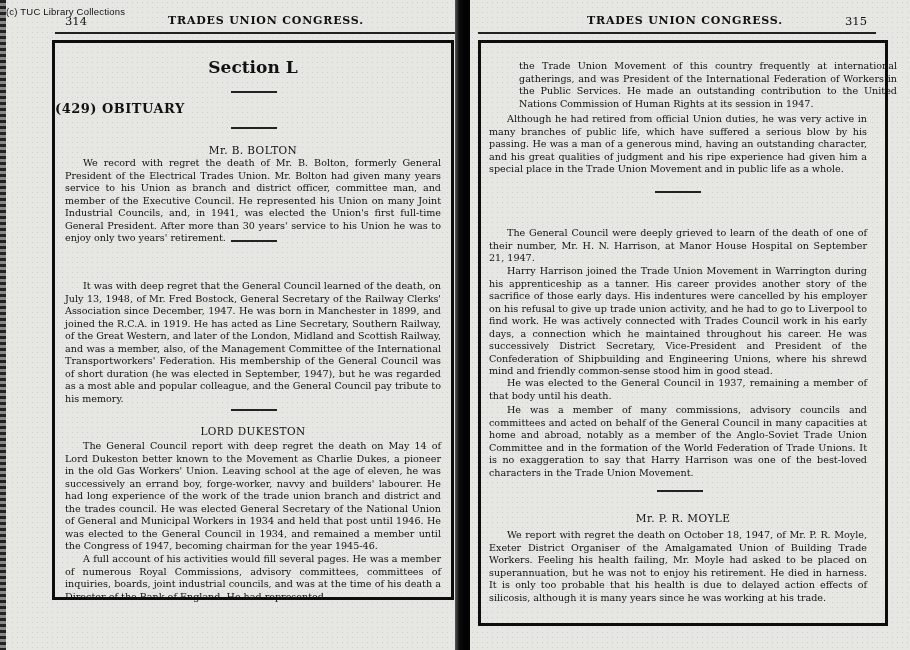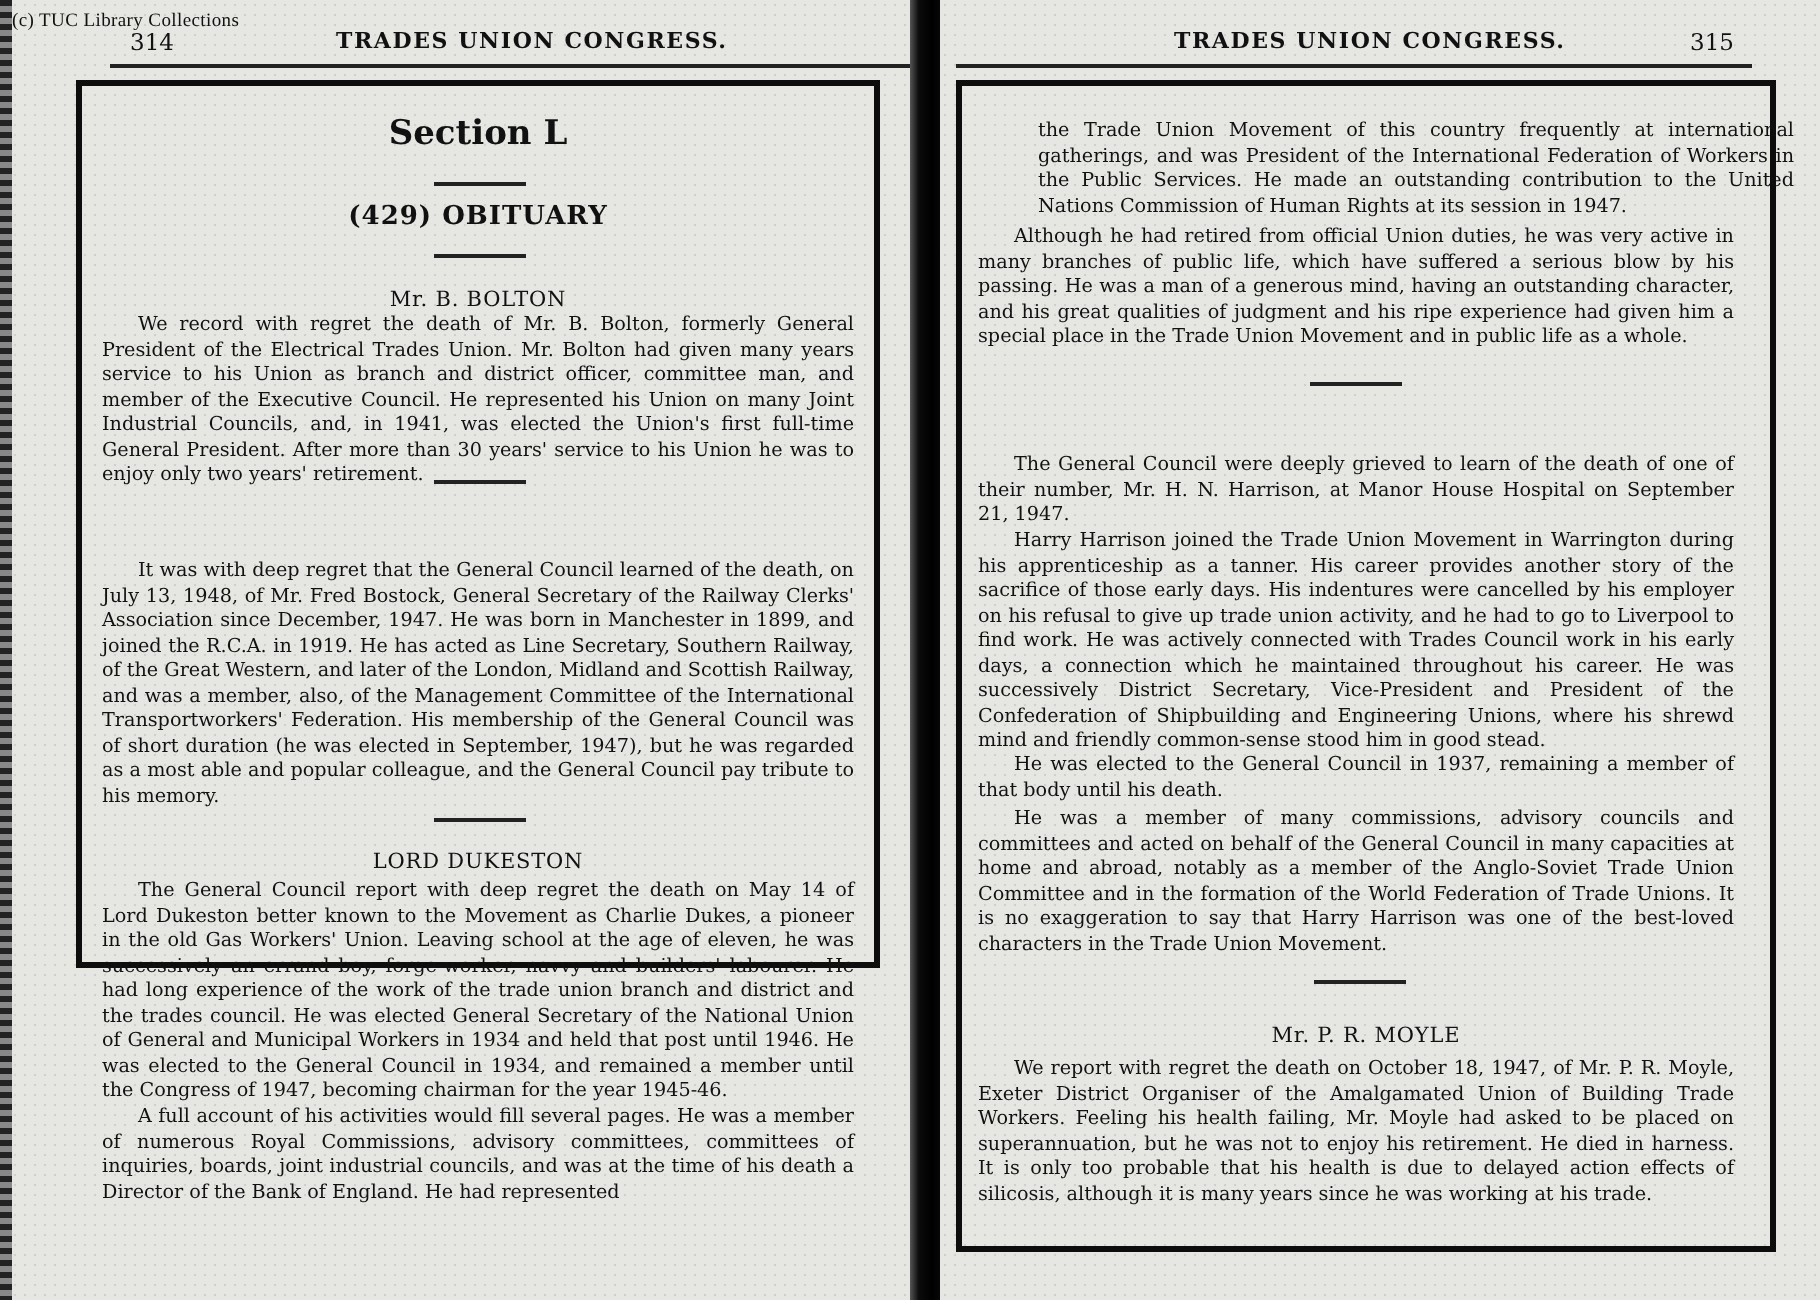--- a/index.html
+++ b/index.html
@@ -22,40 +22,40 @@
   .left-edge {
     position:absolute; left:0; top:0; width:6px; height:650px;
     background:repeating-linear-gradient(#222 0 3px, #888 3px 6px);
   }
   .gutter {
     position:absolute; left:455px; top:0; width:22px; height:650px;
     background:linear-gradient(90deg,#555 0,#0b0b0b 20%,#000 50%,#0b0b0b 80%,#666 100%);
   }
   .watermark {
     position:absolute; left:6px; top:6px;
-    font-family:Liberation Serif, serif; font-size:9.5px; color:#111;
+    font-family:Liberation Sans, sans-serif; font-size:9.5px; color:#111;
     letter-spacing:0.2px; white-space:nowrap;
   }
   .running-head {
     position:absolute; top:14px; font-weight:bold; font-size:11px;
     letter-spacing:0.8px; white-space:nowrap;
   }
   .pagenum { position:absolute; top:14px; font-weight:normal; font-size:11.5px; }
   .head-rule { position:absolute; top:32px; height:1.5px; background:#222; }
   .box {
     position:absolute; border:3px solid #0d0d0d; box-sizing:border-box;
   }
-  .box.left { left:38px; top:40px; width:402px; height:444px; }
+  .box.left { left:52px; top:40px; width:402px; height:560px; }
   .box.right { left:478px; top:40px; width:410px; height:586px; }
   .section-title {
     position:absolute; left:0; right:0; text-align:center;
     font-weight:bold; font-size:17px;
   }
   .obit-title {
-    position:absolute; left:0; right:0; text-align:center;
+    position:absolute; left:0; right:0; text-align:left;
     font-weight:bold; font-size:13px; letter-spacing:0.5px;
   }
   .short-rule { position:absolute; height:1.5px; background:#222; width:46px; }
   .name {
     position:absolute; left:0; right:0; text-align:center;
     font-weight:normal; font-size:10.5px; letter-spacing:0.4px;
   }
   .para {
     position:absolute; font-size:9.6px; line-height:12.5px; text-align:justify;
     text-indent:18px; margin:0;

